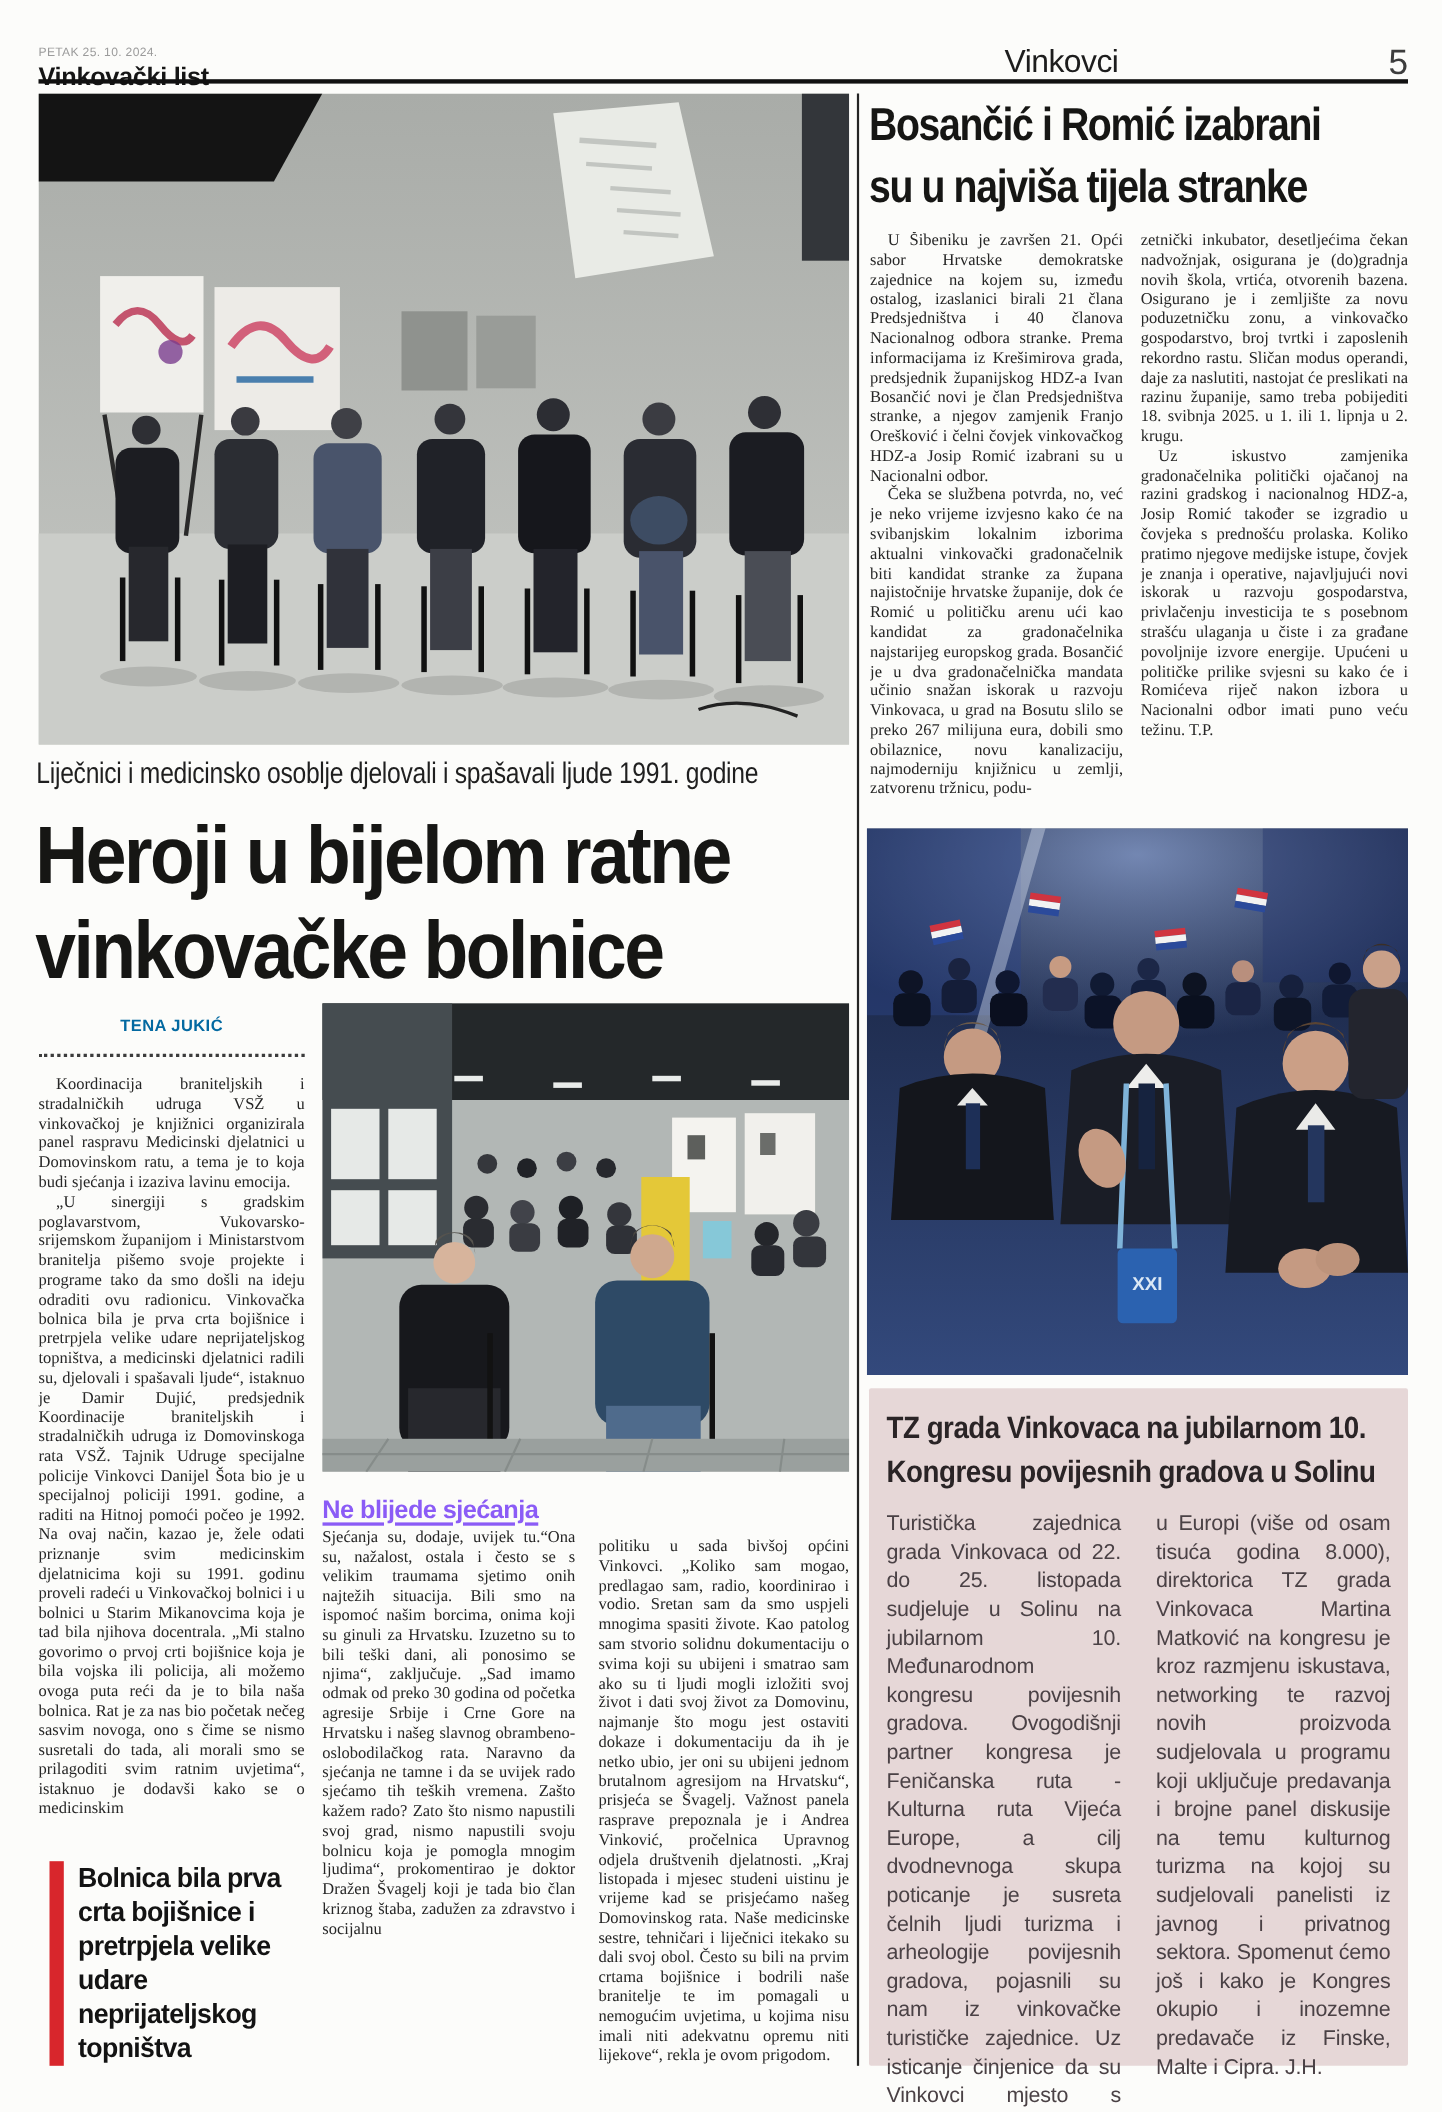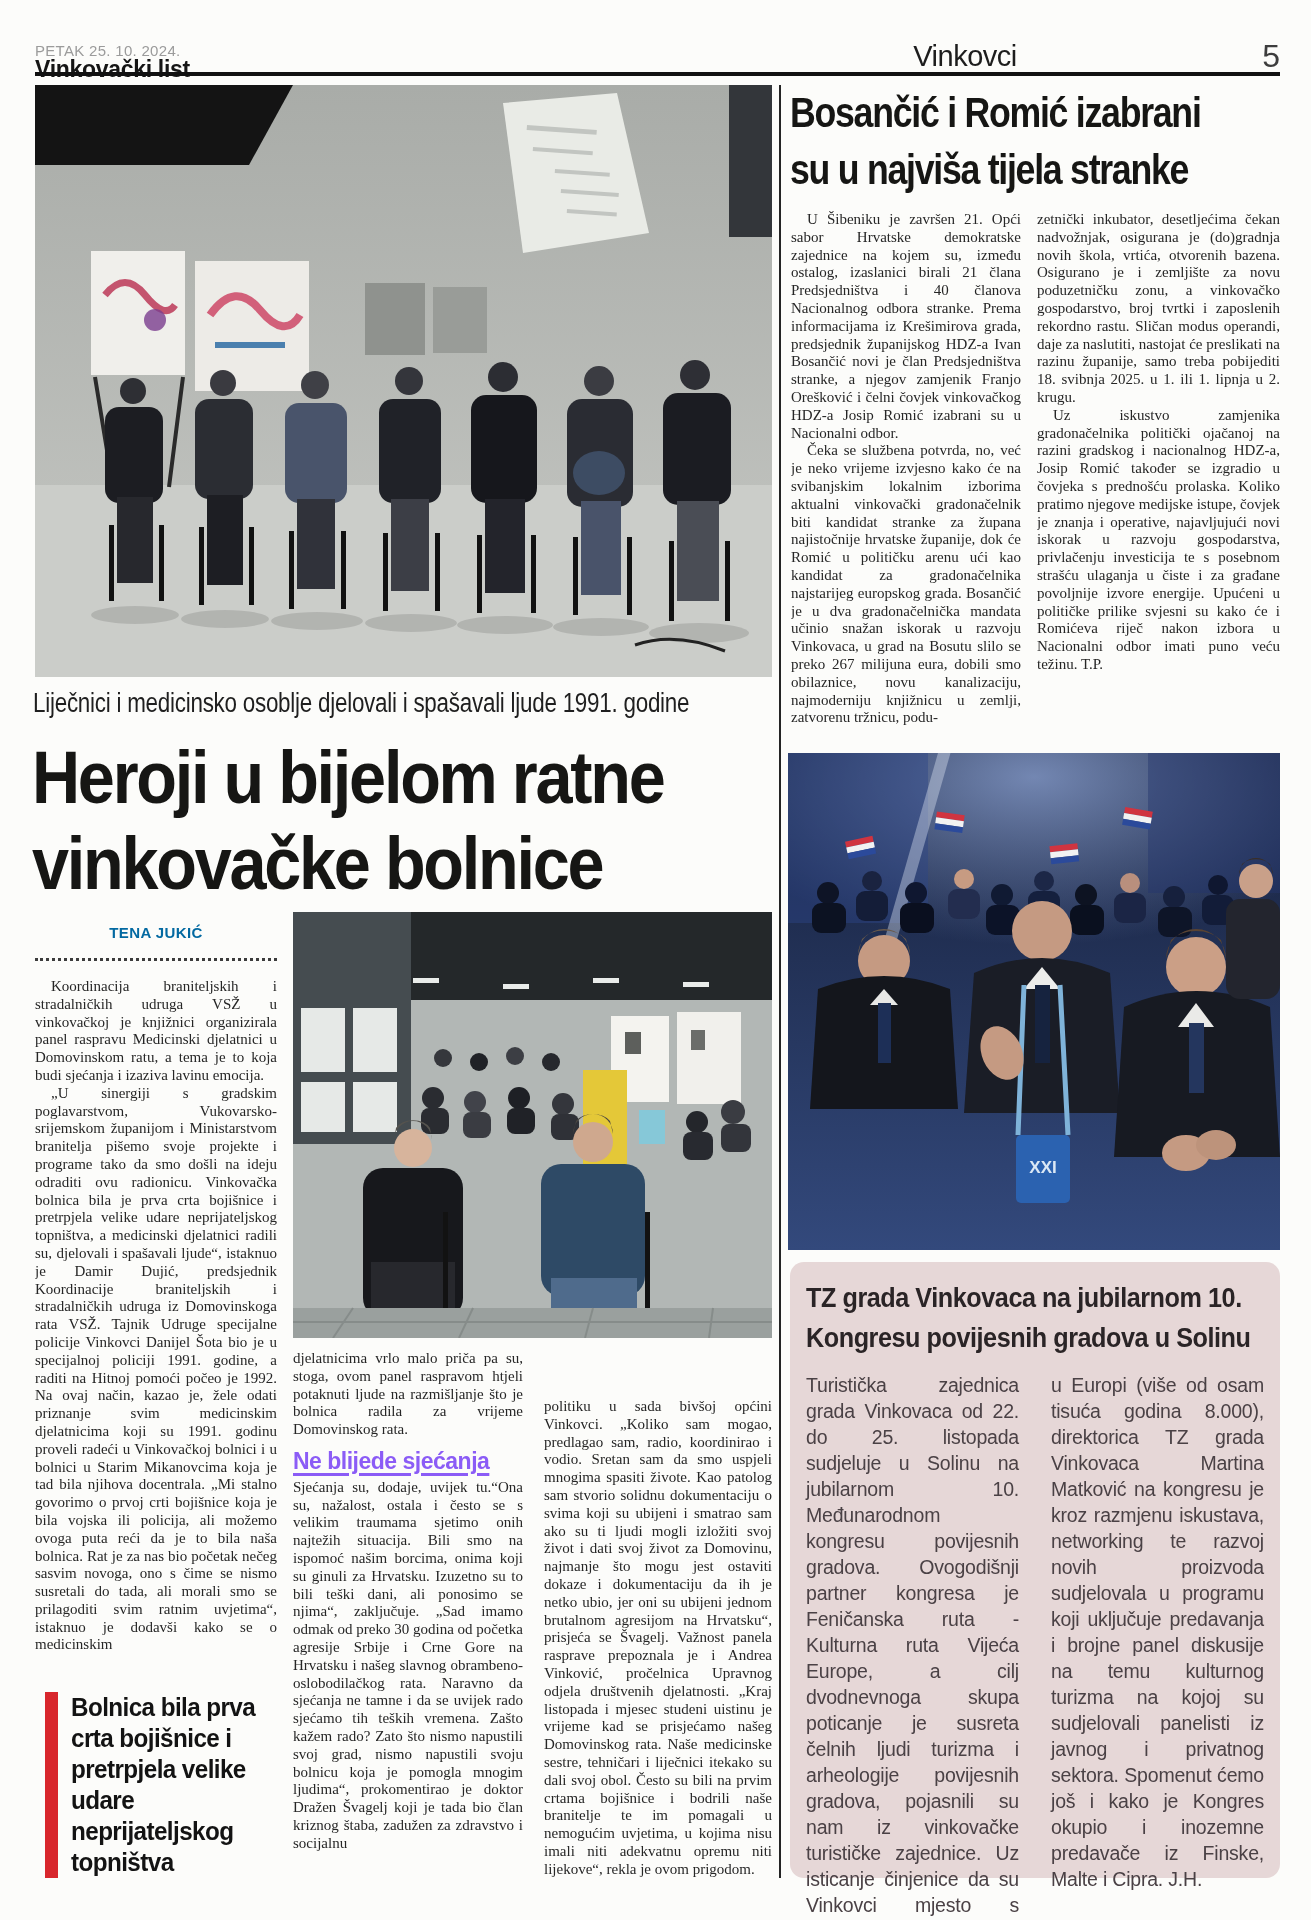--- a/index.html
+++ b/index.html
@@ -4,21 +4,21 @@
 <style>
   html,body { margin:0; padding:0; background:#8a8a8a; }
   .page {
     position:relative; width:1311px; height:1920px; margin:0 auto;
     background:#fcfcfa; overflow:hidden;
     font-family:"Liberation Sans", sans-serif; color:#1c1c1c;
   }
   .abs { position:absolute; }
 
   
-  .hdr-date { left:35px; top:42px; font-size:15px; color:#9b9b9b; letter-spacing:.3px; }
+  .hdr-date { left:35px; top:42px; font-size:11px; color:#9b9b9b; letter-spacing:.3px; }
   .hdr-pub  { left:35px; top:56px; font-size:23px; font-weight:bold; color:#151515; letter-spacing:-.3px; }
   .hdr-sec  { left:870px; top:40px; width:190px; text-align:center; font-size:29px; font-weight:500; color:#1d1d1d; letter-spacing:-.5px; }
   .hdr-num  { left:1230px; top:38px; width:50px; text-align:right; font-size:32px; font-weight:300; color:#3d3d3d; }
   .hdr-rule { left:35px; top:72px; width:1245px; height:4px; background:var(--header_rule,#111); }
 
   
   .photo { display:block; }
 
   
   .kicker {
@@ -56,21 +56,21 @@
   
   .rhl { left:790px; width:620px; font-weight:800; color:var(--headline_text,#161614);
          letter-spacing:-1.5px; font-size:42px; line-height:57px; white-space:nowrap;
          transform:scaleX(.85); transform-origin:left top; }
   .rhl1 { top:84px; } .rhl2 { top:141px; }
   .rcolA { left:791px;  top:211px; width:230px; height:540px; overflow:hidden; }
   .rcolB { left:1037px; top:211px; width:243px; height:540px; overflow:hidden; }
 
   
   .pinkbox { left:790px; top:1262px; width:490px; height:616px; background:var(--pink_box_bg,#e6d7d7);
-             border-radius:14px; box-sizing:border-box; padding:16px 16px 0 16px; }
+             border-radius:2px; box-sizing:border-box; padding:16px 16px 0 16px; }
   .pbh { font-size:28px; line-height:40px; font-weight:800; letter-spacing:-.5px; color:#2a2426;
          white-space:nowrap; transform:scaleX(.90); transform-origin:left top; }
   .pbcols { display:flex; gap:32px; margin-top:14px; }
   .pbcol { width:221px; font-size:19.5px; line-height:26px; letter-spacing:-.2px;
            text-align:justify; color:#4a4145; }
 </style>
 </head>
 <body>
 
 <div class="page">
@@ -252,21 +252,20 @@
     <g stroke="#868c8a" stroke-width="2">
         <path d="M0,410 H479"></path>
         <path d="M60,396 L40,426"></path>
         <path d="M180,396 L166,426"></path>
         <path d="M300,396 L292,426"></path>
         <path d="M420,396 L416,426"></path>
       </g>
   </svg>
 
   <div class="abs serif col2">
-    <p class="cpara">djelatnicima vrlo malo priča pa su, stoga, ovom panel raspravom htjeli potaknuti ljude na razmišljanje što je bolnica radila za vrijeme Domovinskog rata.</p>
     <div class="subhead">Ne blijede sjećanja</div>
     <p class="cpara">Sjećanja su, dodaje, uvijek tu.“Ona su, nažalost, ostala i često se s velikim traumama sjetimo onih najtežih situacija. Bili smo na ispomoć našim borcima, onima koji su ginuli za Hrvatsku. Izuzetno su to bili teški dani, ali ponosimo se njima“, zaključuje. „Sad imamo odmak od preko 30 godina od početka agresije Srbije i Crne Gore na Hrvatsku i našeg slavnog obrambeno-oslobodilačkog rata. Naravno da sjećanja ne tamne i da se uvijek rado sjećamo tih teških vremena. Zašto kažem rado? Zato što nismo napustili svoj grad, nismo napustili svoju bolnicu koja je pomogla mnogim ljudima“, prokomentirao je doktor Dražen Švagelj koji je tada bio član kriznog štaba, zadužen za zdravstvo i socijalnu</p>
   </div>
 
   <div class="abs serif col3">
     <p class="cpara">politiku u sada bivšoj općini Vinkovci. „Koliko sam mogao, predlagao sam, radio, koordinirao i vodio. Sretan sam da smo uspjeli mnogima spasiti živote. Kao patolog sam stvorio solidnu dokumentaciju o svima koji su ubijeni i smatrao sam ako su ti ljudi mogli izložiti svoj život i dati svoj život za Domovinu, najmanje što mogu jest ostaviti dokaze i dokumentaciju da ih je netko ubio, jer oni su ubijeni jednom brutalnom agresijom na Hrvatsku“, prisjeća se Švagelj. Važnost panela rasprave prepoznala je i Andrea Vinković, pročelnica Upravnog odjela društvenih djelatnosti. „Kraj listopada i mjesec studeni uistinu je vrijeme kad se prisjećamo našeg Domovinskog rata. Naše medicinske sestre, tehničari i liječnici itekako su dali svoj obol. Često su bili na prvim crtama bojišnice i bodrili naše branitelje te im pomagali u nemogućim uvjetima, u kojima nisu imali niti adekvatnu opremu niti lijekove“, rekla je ovom prigodom.</p>
   </div>
 
   <div class="abs vrule"></div>
 

